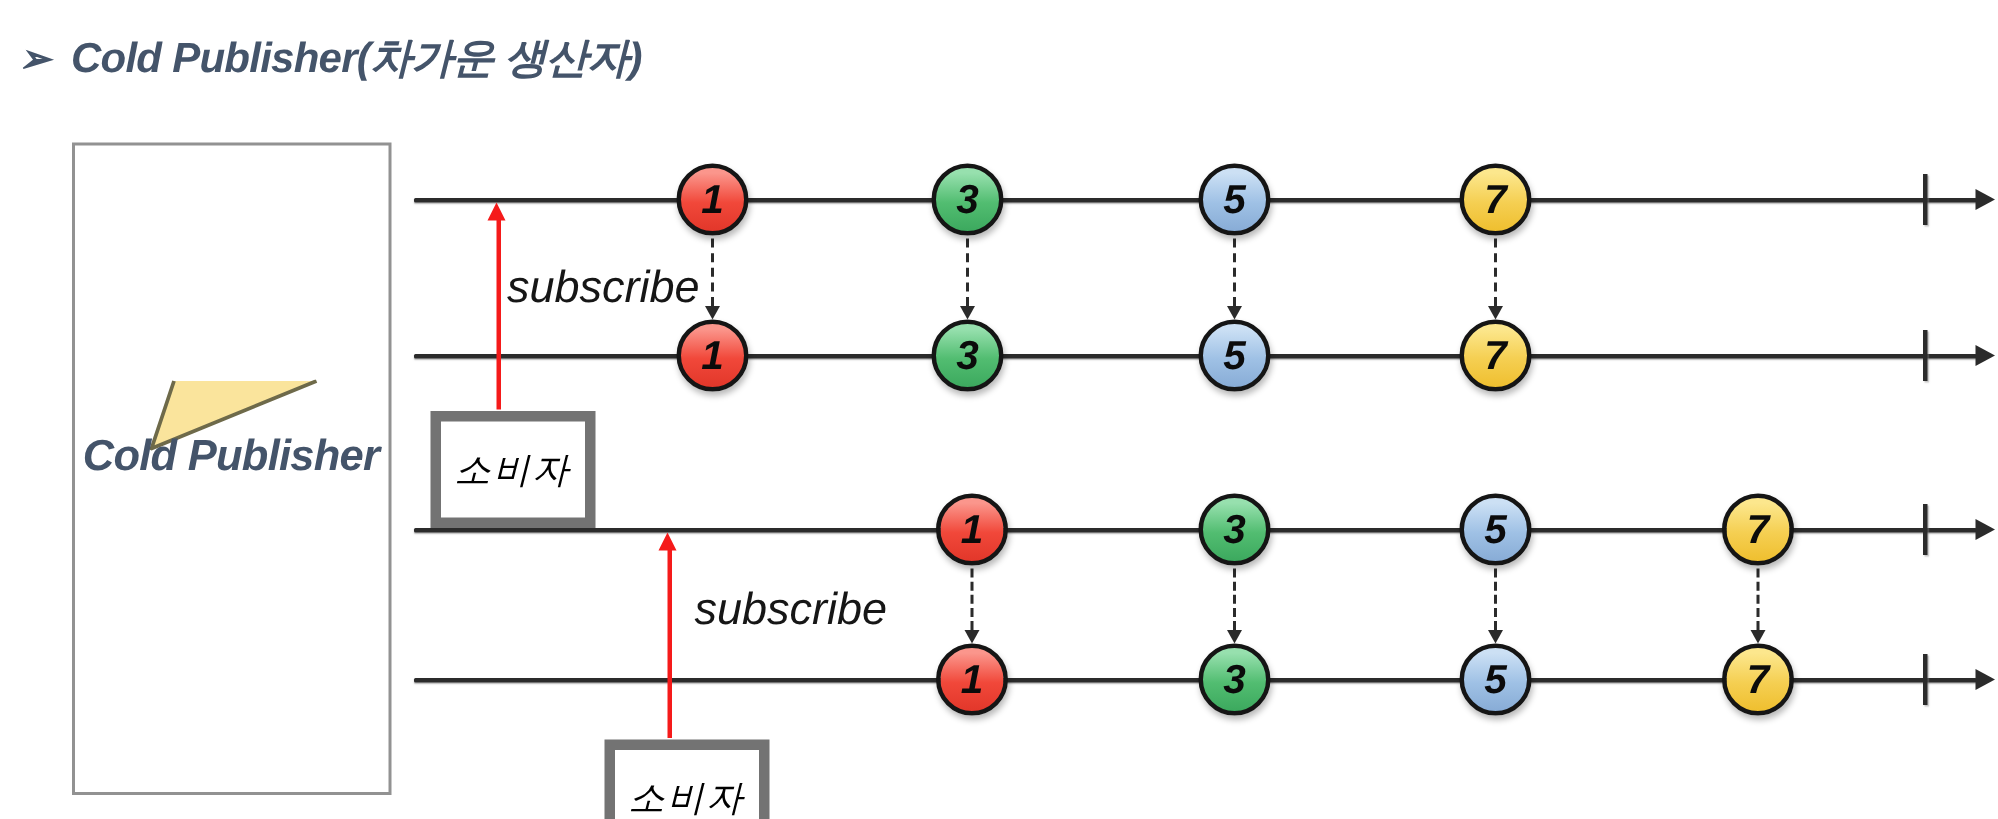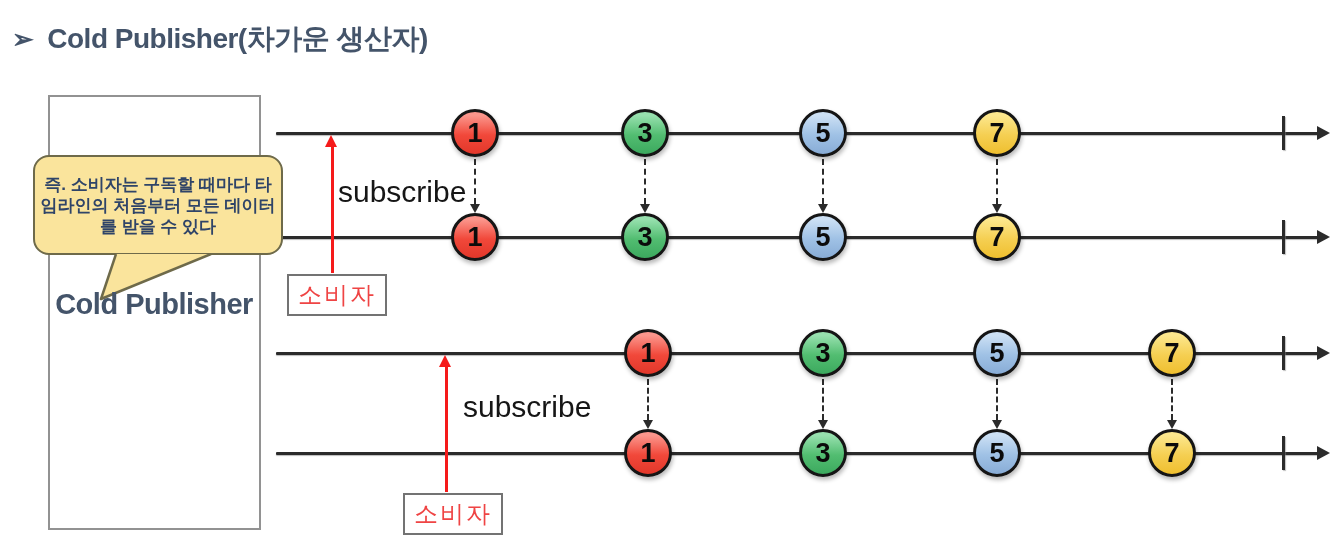--- a/index.html
+++ b/index.html
@@ -1,18 +1,19 @@
 <!DOCTYPE html>
 <html><head>
 <meta charset="utf-8">
 <style>
   html,body{margin:0;padding:0;background:#fff;}
   .canvas{
     position:relative;width:1332px;height:546px;background:#ffffff;overflow:hidden;
     font-family:"Liberation Sans",sans-serif;
+    font-style:italic;
   }
   .title{
     position:absolute;left:12px;top:20px;font-size:28px;font-weight:bold;
     color:#44546A;letter-spacing:-0.5px;white-space:nowrap;
   }
   .title .bullet{margin-right:14px;font-size:26px;}
   .publisher-box{
     position:absolute;left:48px;top:95px;width:213px;height:435px;
     background:#ffffff;border:2px solid #929292;box-sizing:border-box;z-index:1;
   }
@@ -41,41 +42,36 @@
     position:absolute;width:48px;height:48px;box-sizing:border-box;border:3px solid #151515;
     border-radius:50%;display:flex;align-items:center;justify-content:center;
     font-size:27px;font-weight:bold;color:#0b0b0b;z-index:3;
     box-shadow:1px 3px 4px rgba(0,0,0,.28);
   }
   .sub-stem{position:absolute;width:3px;background:#F51A1A;z-index:2;}
   .sub-head{position:absolute;width:0;height:0;border-left:6px solid transparent;
             border-right:6px solid transparent;border-bottom:12px solid #F51A1A;z-index:2;}
   .sub-label{position:absolute;font-size:30px;color:#161616;z-index:2;white-space:nowrap;}
   .consumer-box{
-    position:absolute;background:#fff;border:2px solid #737373;padding:3px 9px;
-    font-size:24px;color:#ef4444;z-index:4;letter-spacing:2px;white-space:nowrap;
+    position:absolute;background:#fff;border:7px solid #737373;padding:16px 9px;
+    font-size:24px;color:#000000;z-index:4;letter-spacing:2px;white-space:nowrap;
   }
 </style>
 </head>
 <body>
 
 <div class="canvas">
 
   <div class="title">
     <span class="bullet">➢</span><span>Cold Publisher(차가운 생산자)</span>
   </div>
 
   <div class="publisher-box"></div>
   <div class="publisher-label">Cold Publisher</div>
 
-  <div class="callout">
-    <div>즉. 소비자는 구독할 때마다 타</div>
-    <div>임라인의 처음부터 모든 데이터</div>
-    <div>를 받을 수 있다</div>
-  </div>
   <svg class="callout-tail" width="140" height="52" viewBox="0 0 140 52">
     <path d="M31 1 L16 46 L126 1" fill="#FAE49C" stroke="#6E6A4A" stroke-width="2.5" stroke-linejoin="round"></path>
   </svg>
 
   <div id="diagram-layer">
       <div class="tl-line" style="left: 276px; top: 132px; width: 1042px;"></div>
       <div class="tl-arrow" style="left: 1317px; top: 126px;"></div>
       <div class="tl-tick" style="left: 1282px; top: 116px;"></div>
       <div class="tl-line" style="left: 276px; top: 236px; width: 1042px;"></div>
       <div class="tl-arrow" style="left: 1317px; top: 230px;"></div>

